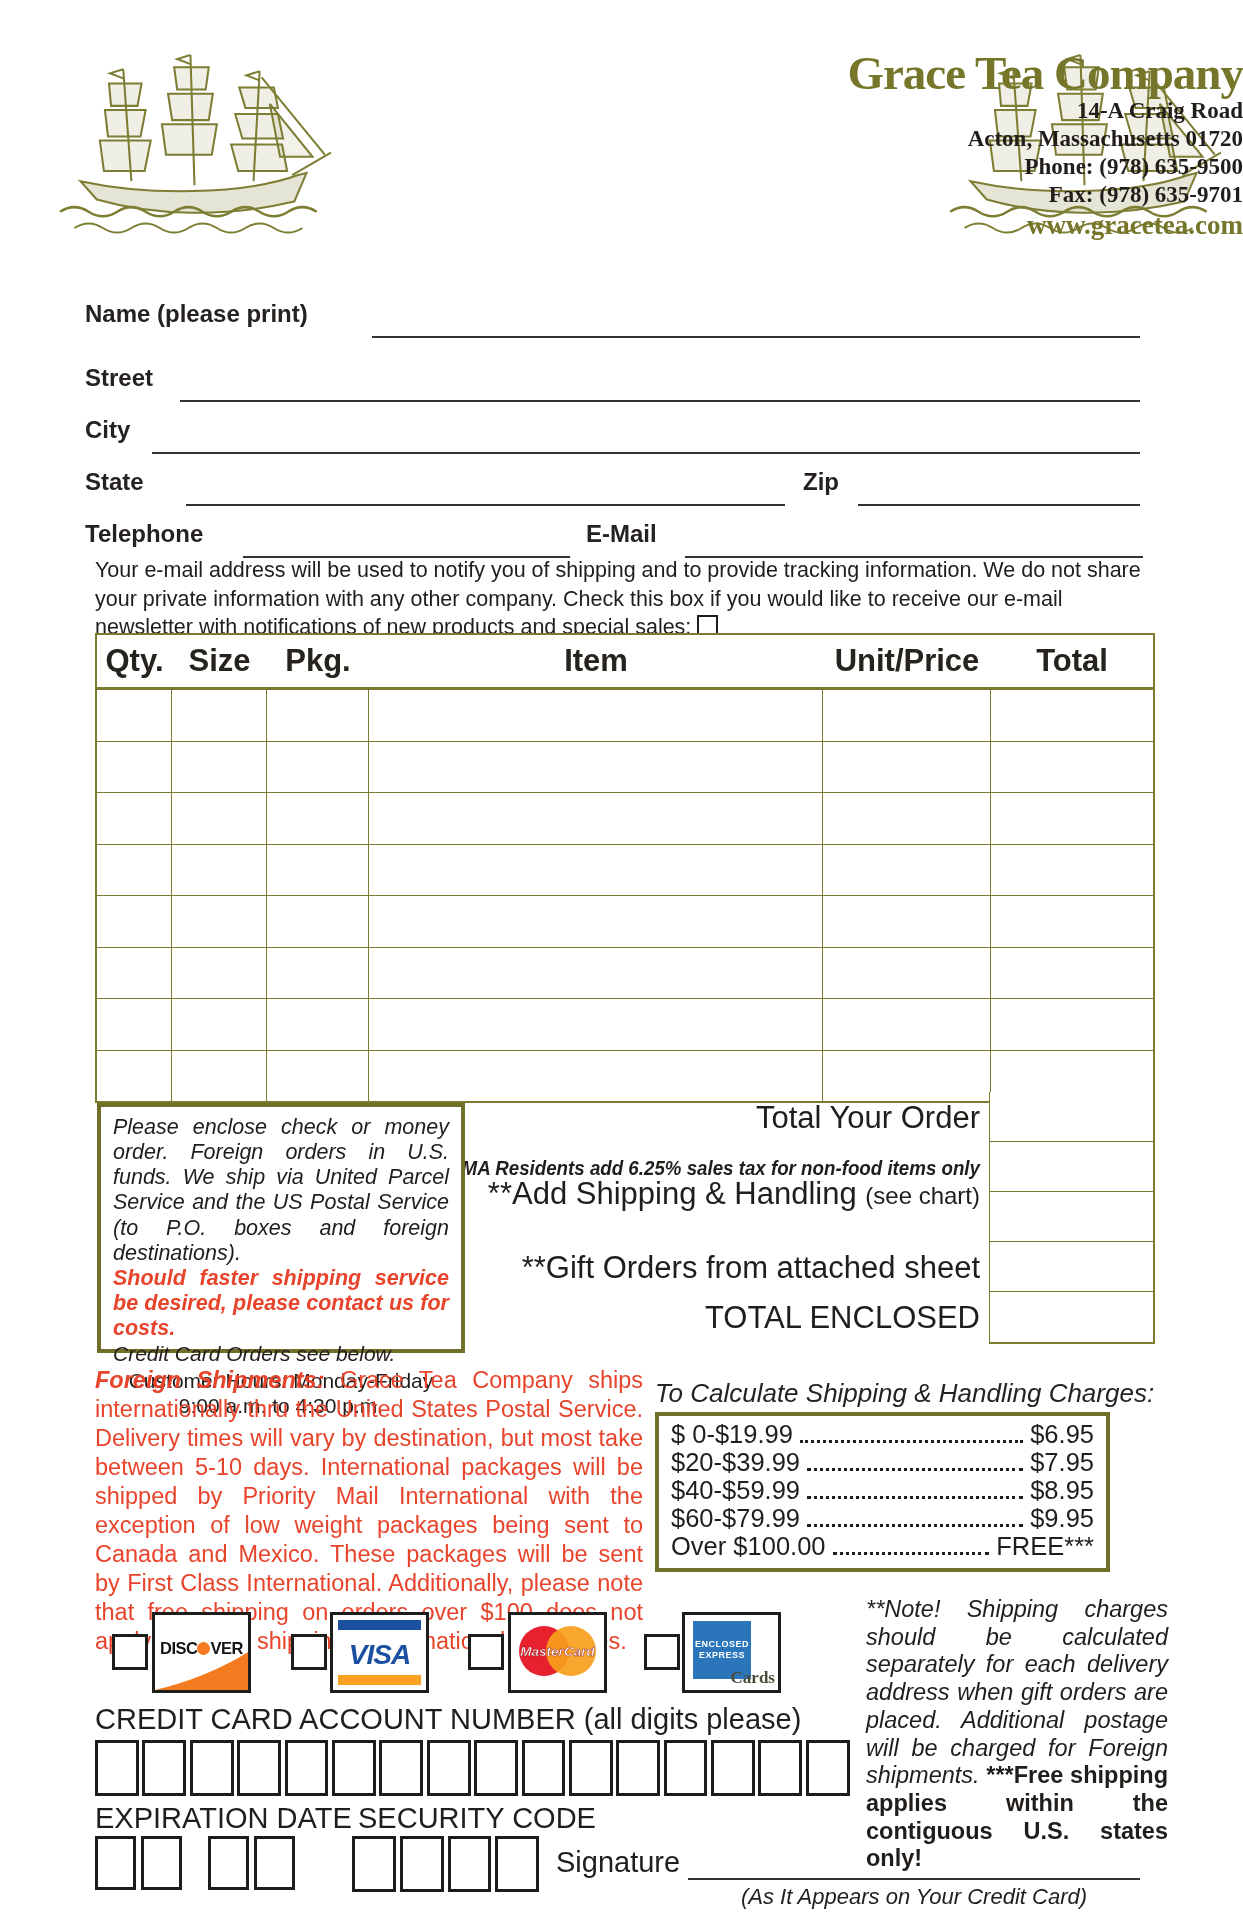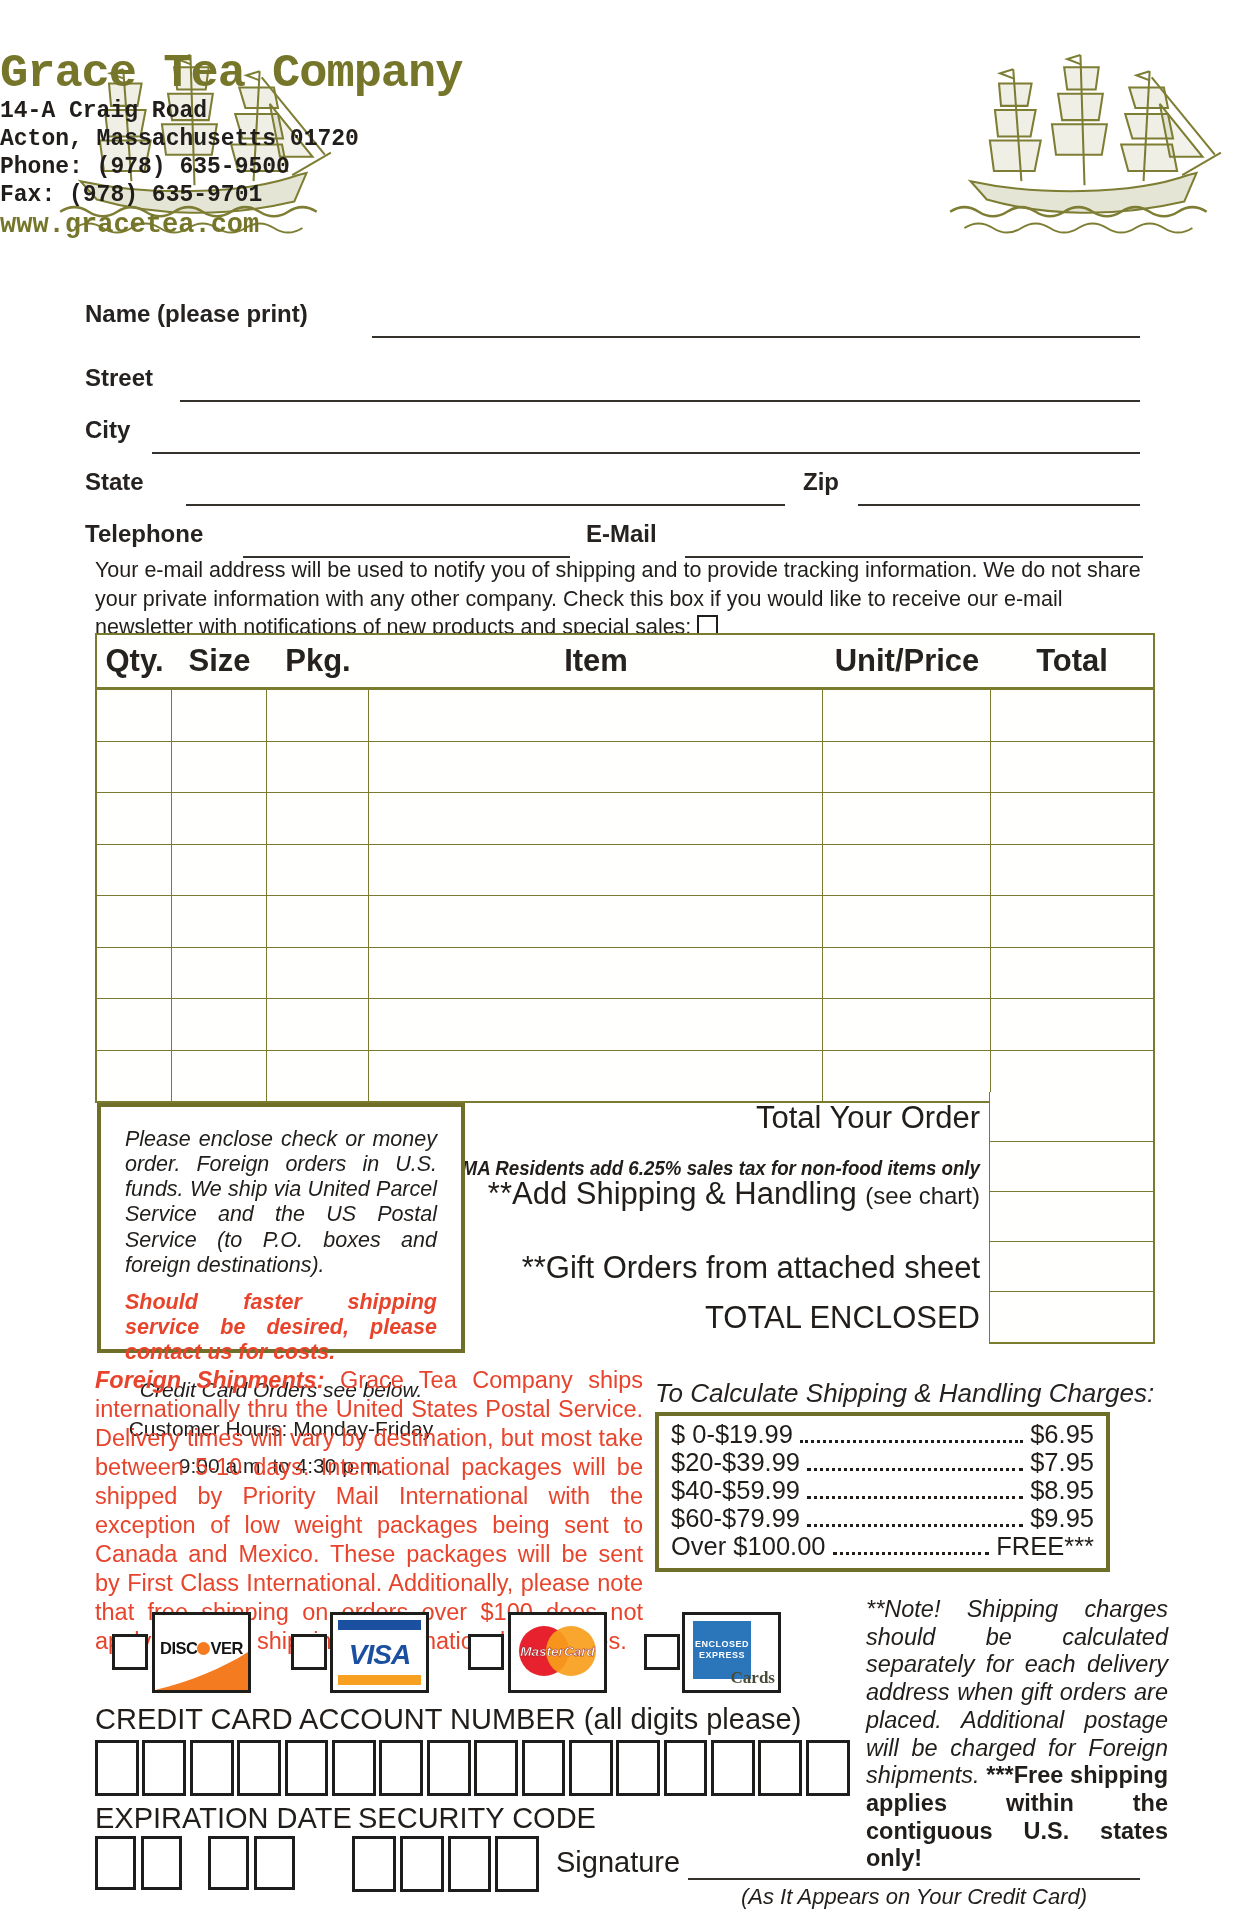--- a/index.html
+++ b/index.html
@@ -1,21 +1,21 @@
 <!DOCTYPE html>
 <html><head>
 <meta charset="utf-8">
 <style>
   html,body{margin:0;padding:0;background:#e9e9e9;}
   .page{position:relative;width:1243px;height:1920px;margin:0 auto;background:#ffffff;
         font-family:"Liberation Sans",sans-serif;color:#29241f;overflow:hidden;}
   .abs{position:absolute;}
 
   
-  .hdr-text{left:0;top:50px;width:100%;text-align:left;font-family:Liberation Mono, monospace;}
+  .hdr-text{left:0;top:50px;width:100%;text-align:right;font-family:Liberation Serif, serif;}
   .hdr-title{font-size:47px;font-weight:bold;color:#76762b;letter-spacing:-1px;line-height:1.0;}
   .hdr-line{font-size:23px;font-weight:bold;color:#211d1a;line-height:1.22;}
   .hdr-web{font-size:27px;font-weight:bold;color:#76762b;line-height:1.25;}
   .ship{width:285px;height:205px;}
 
   
   .flabel{font-size:24px;font-weight:bold;color:#262220;white-space:nowrap;}
   .fline{border-bottom:2.5px solid #35312d;height:36px;}
 
   .email-note{left:95px;top:556px;width:1068px;font-size:21.5px;line-height:1.33;color:#211d1a;}
@@ -38,24 +38,24 @@
   .tot-cell{height:50px;border-bottom:1.5px solid #7b7b2f;box-sizing:border-box;}
   .tot-cell:last-child{border-bottom:none;}
   .tot-label{position:absolute;right:263px;white-space:nowrap;text-align:right;color:#211d1a;}
   .tl-big{font-size:31px;}
   .tl-tax{font-size:19.5px;font-weight:bold;font-style:italic;transform:scaleX(0.96);transform-origin:100% 50%;}
   .tl-sub{font-size:24px;}
 
   
   .paybox{left:97px;top:1103px;width:368px;height:250px;border:4px solid #6f6f2a;box-sizing:border-box;
           padding:8px 12px 0 12px;text-align:justify;}
-  .paybox p{margin:12px;}
+  .paybox p{margin:0;}
   .pb-main{font-style:italic;font-size:21.5px;line-height:1.17;color:#211d1a;}
   .pb-red{font-style:italic;font-weight:bold;font-size:21.5px;line-height:1.17;color:#e8432b;}
-  .pb-cc{font-style:italic;font-size:21px;text-align:center;color:#211d1a;line-height:1.25;}
+  .pb-cc{font-style:italic;font-size:21px;text-align:left;color:#211d1a;line-height:1.25;}
   .pb-hours{font-size:21px;text-align:center;color:#211d1a;line-height:1.2;margin-top:3px;}
 
   
   .foreign{left:95px;top:1366px;width:548px;font-size:23.5px;line-height:1.235;color:#e8432b;text-align:justify;}
   .foreign b{font-style:italic;}
 
   
   .chart-title{left:655px;top:1378px;width:455px;text-align:center;font-style:italic;font-size:26px;color:#262220;white-space:nowrap;}
   .chartbox{left:655px;top:1412px;width:455px;border:4px solid #6f6f2a;box-sizing:border-box;padding:5px 12px 7px 12px;}
   .chart-row{display:flex;align-items:baseline;font-size:25.5px;color:#211d1a;line-height:1.04;}

